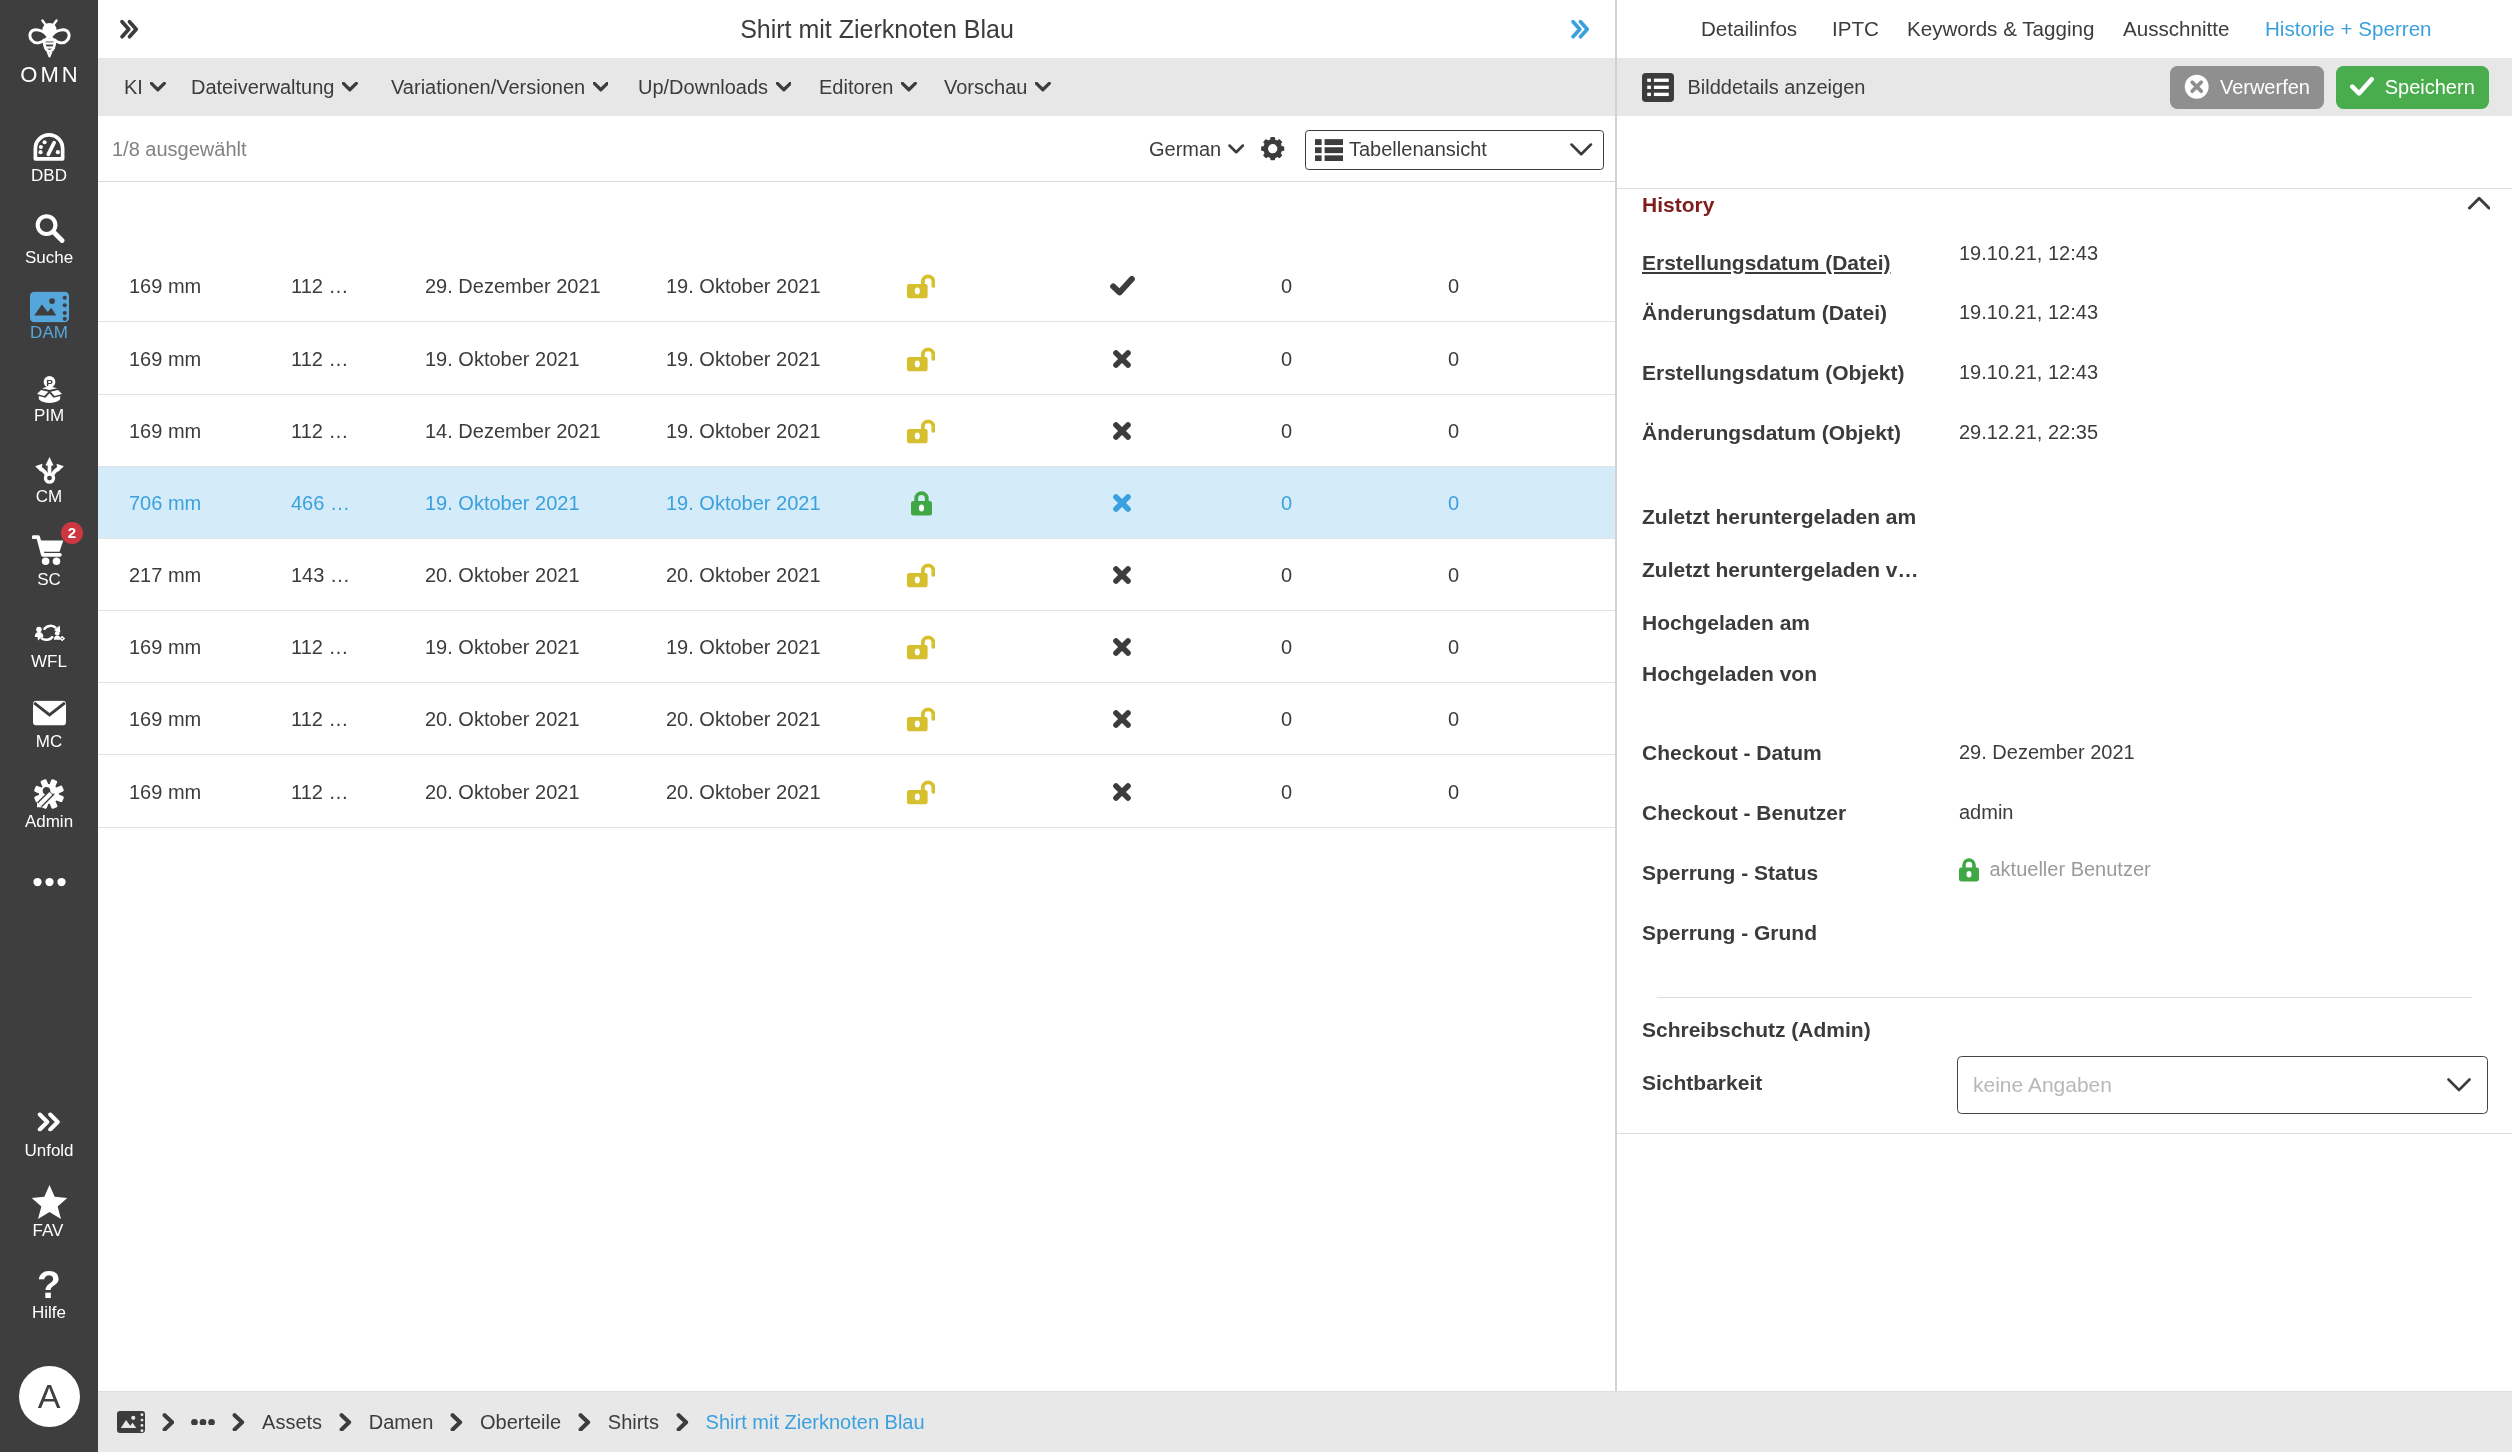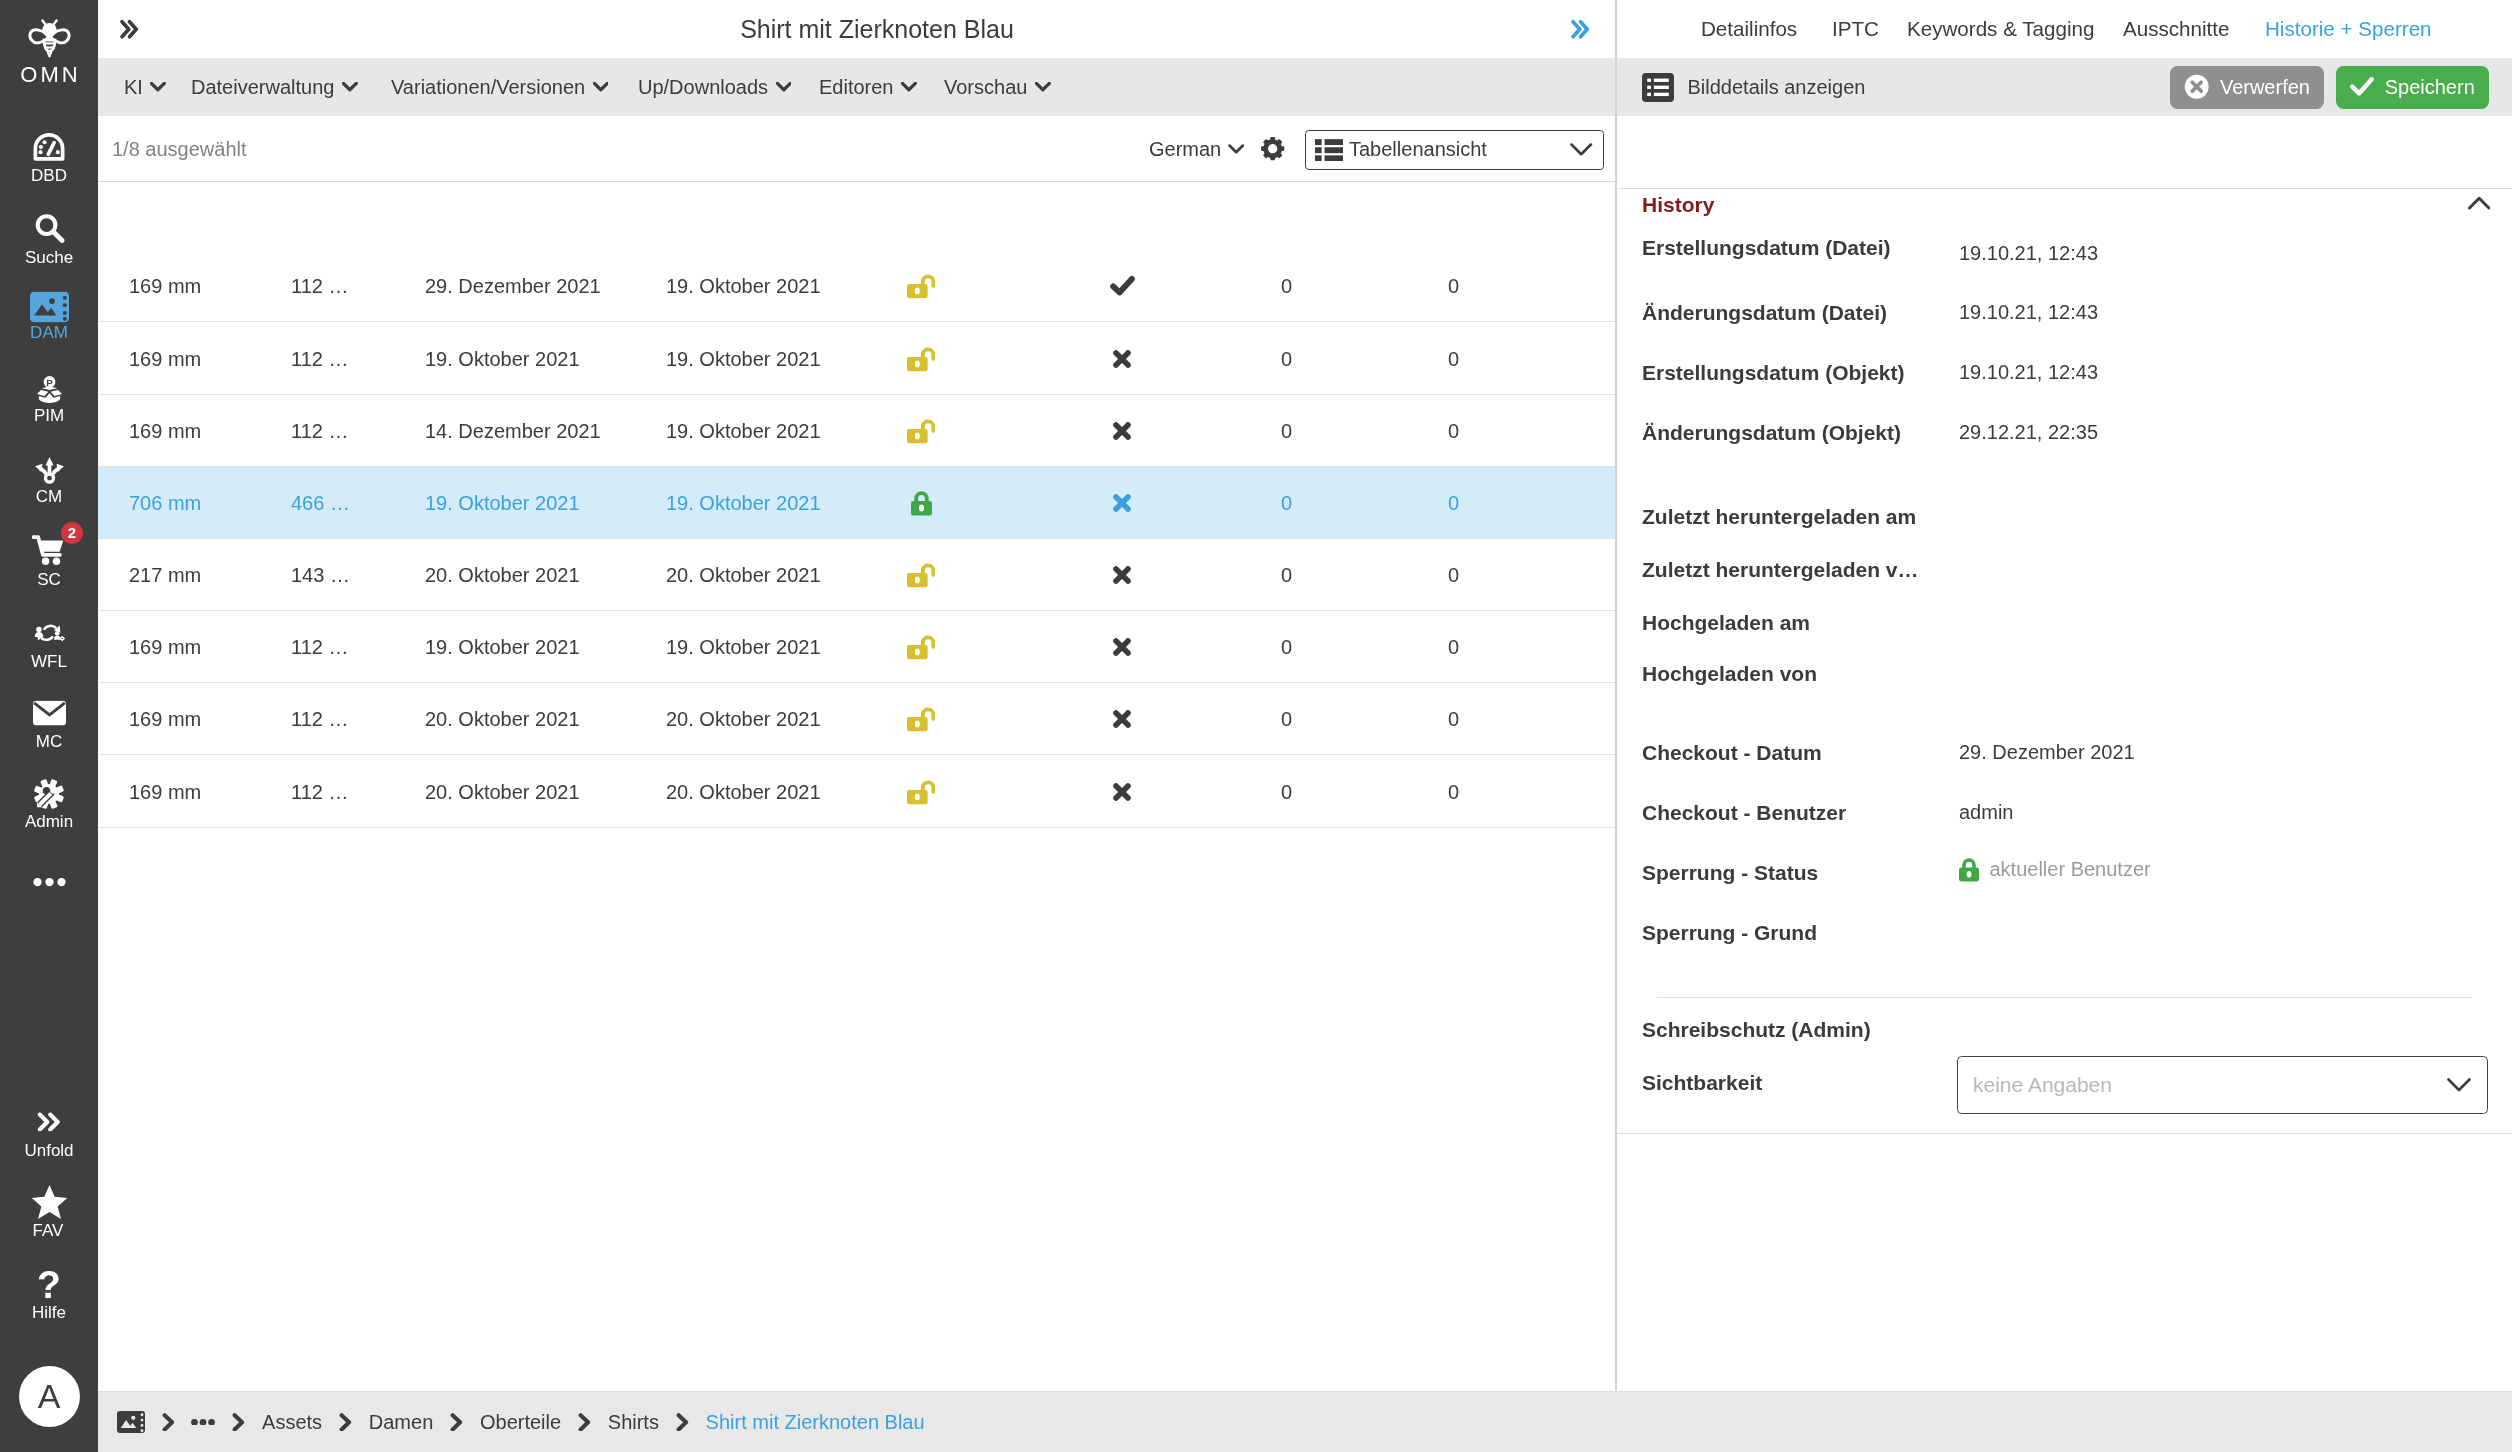--- a/index.html
+++ b/index.html
@@ -327,21 +327,21 @@
     <div class="btn" id="btn-spei"><svg width="24" height="19.4" viewBox="0 0 32 26">
           <path d="M3 13 L12 22 L29 3" fill="none" stroke="#fff" stroke-width="6" stroke-linecap="round" stroke-linejoin="round"></path>
         </svg>Speichern</div>
   </div>
   <div style="position:absolute;left:0;top:188px;width:100%;height:0.7px;background:#ddd;"></div>
   <div id="history-h">History</div>
   <div id="hist-chev"><svg width="22.4" height="13.5" viewBox="0 0 30 18">
         <path d="M2 16 L15 3 L28 16" fill="none" stroke="#3c3c3c" stroke-width="4" stroke-linecap="round" stroke-linejoin="round"></path>
       </svg></div>
   <div id="fields">
-      <div class="flabel" style="top: 236px;">Erstellungsdatum (Datei)</div>
+      <div class="flabel" style="top: 251px; text-decoration: underline;">Erstellungsdatum (Datei)</div>
       <div class="fvalue" style="top: 242px;">19.10.21, 12:43</div>
       <div class="flabel" style="top: 301px;">Änderungsdatum (Datei)</div>
       <div class="fvalue" style="top: 301px;">19.10.21, 12:43</div>
       <div class="flabel" style="top: 361px;">Erstellungsdatum (Objekt)</div>
       <div class="fvalue" style="top: 361px;">19.10.21, 12:43</div>
       <div class="flabel" style="top: 421px;">Änderungsdatum (Objekt)</div>
       <div class="fvalue" style="top: 421px;">29.12.21, 22:35</div>
       <div class="flabel" style="top: 505px;">Zuletzt heruntergeladen am</div>
       <div class="flabel" style="top: 558px;">Zuletzt heruntergeladen v…</div>
       <div class="flabel" style="top: 611px;">Hochgeladen am</div>

